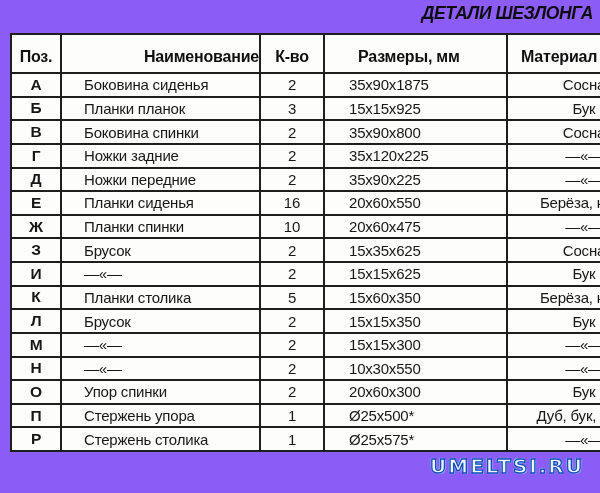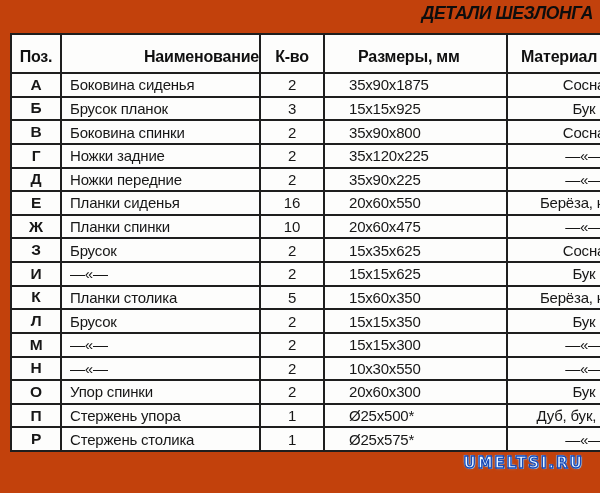--- a/index.html
+++ b/index.html
@@ -4,21 +4,21 @@
 <style>
   html, body {
     margin: 0;
     padding: 0;
     background: #ffffff;
   }
   .page {
     position: relative;
     width: 600px;
     height: 493px;
-    background: #c2410c;
+    background: #8b5cf6;
     font-family: "Liberation Sans", sans-serif;
     color: #151515;
     overflow: hidden;
   }
   .doc-title {
     position: absolute;
     top: 3px;
     right: 7px;
     font-size: 17.5px;
     font-weight: bold;
@@ -63,29 +63,29 @@
   .parts .c0 { width: 48px; margin-left: 40px; }
   .parts .c1 { width: 185px; }
   .parts .c2 { width: 62px; }
   .parts .c3 { width: 148px; }
   .parts .c4 { width: 139px; }
   
   .parts th.c1 { text-align: right; padding-left: 12px; }
   .parts th.c3 { text-align: left; padding-left: 33px; }
   .parts th.c4 { text-align: left; padding-left: 13px; }
   .parts td.c0 { font-weight: bold; font-size: 15.5px; }
-  .parts td.c1 { text-align: left; padding-left: 8px; }
+  .parts td.c1 { text-align: left; padding-left: 22px; }
   .parts td.c3 { text-align: left; padding-left: 24px; margin-top: 36px; }
   .watermark {
     position: absolute;
     top: 454px;
     right: 16px;
     font-family: "DejaVu Sans", sans-serif;
     font-weight: bold;
-    font-size: 15px;
+    font-size: 20px;
     letter-spacing: 2px;
     color: #eaf6ff;
     -webkit-text-stroke: 1.3px #1a4ab8;
     text-shadow:
       0 0 1px #4f8fe0,
       0 0 3px #7db4ec,
       1px 1px 0 #9fcdf4,
       -1px -1px 0 #9fcdf4;
     white-space: nowrap;
   }
@@ -110,21 +110,21 @@
     <tbody>
         <tr>
           <td class="c0">А</td>
           <td class="c1">Боковина сиденья</td>
           <td class="c2">2</td>
           <td class="c3">35x90x1875</td>
           <td class="c4">Сосна</td>
         </tr>
         <tr>
           <td class="c0">Б</td>
-          <td class="c1">Брусок планок</td>
+          <td class="c1">Планки планок</td>
           <td class="c2">3</td>
           <td class="c3">15x15x925</td>
           <td class="c4">Бук</td>
         </tr>
         <tr>
           <td class="c0">В</td>
           <td class="c1">Боковина спинки</td>
           <td class="c2">2</td>
           <td class="c3">35x90x800</td>
           <td class="c4">Сосна</td>

